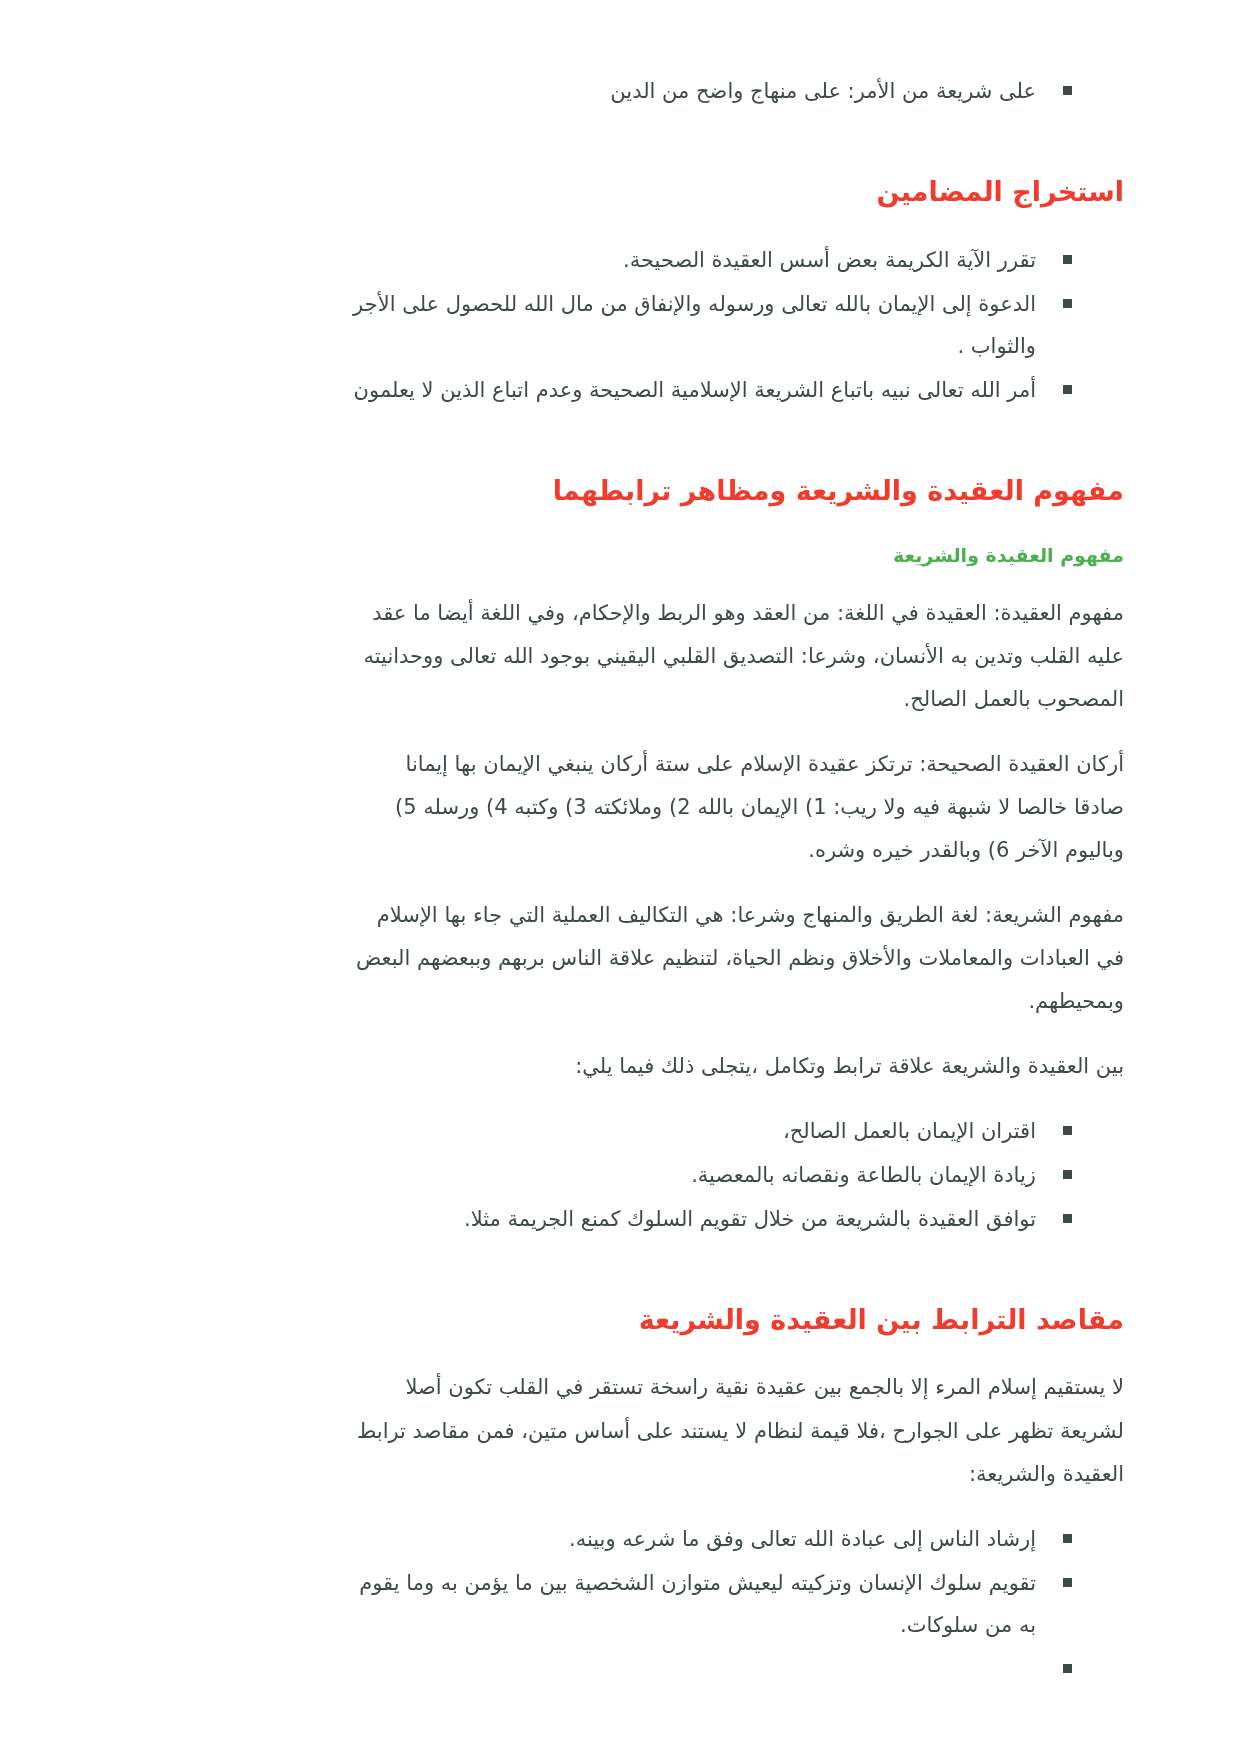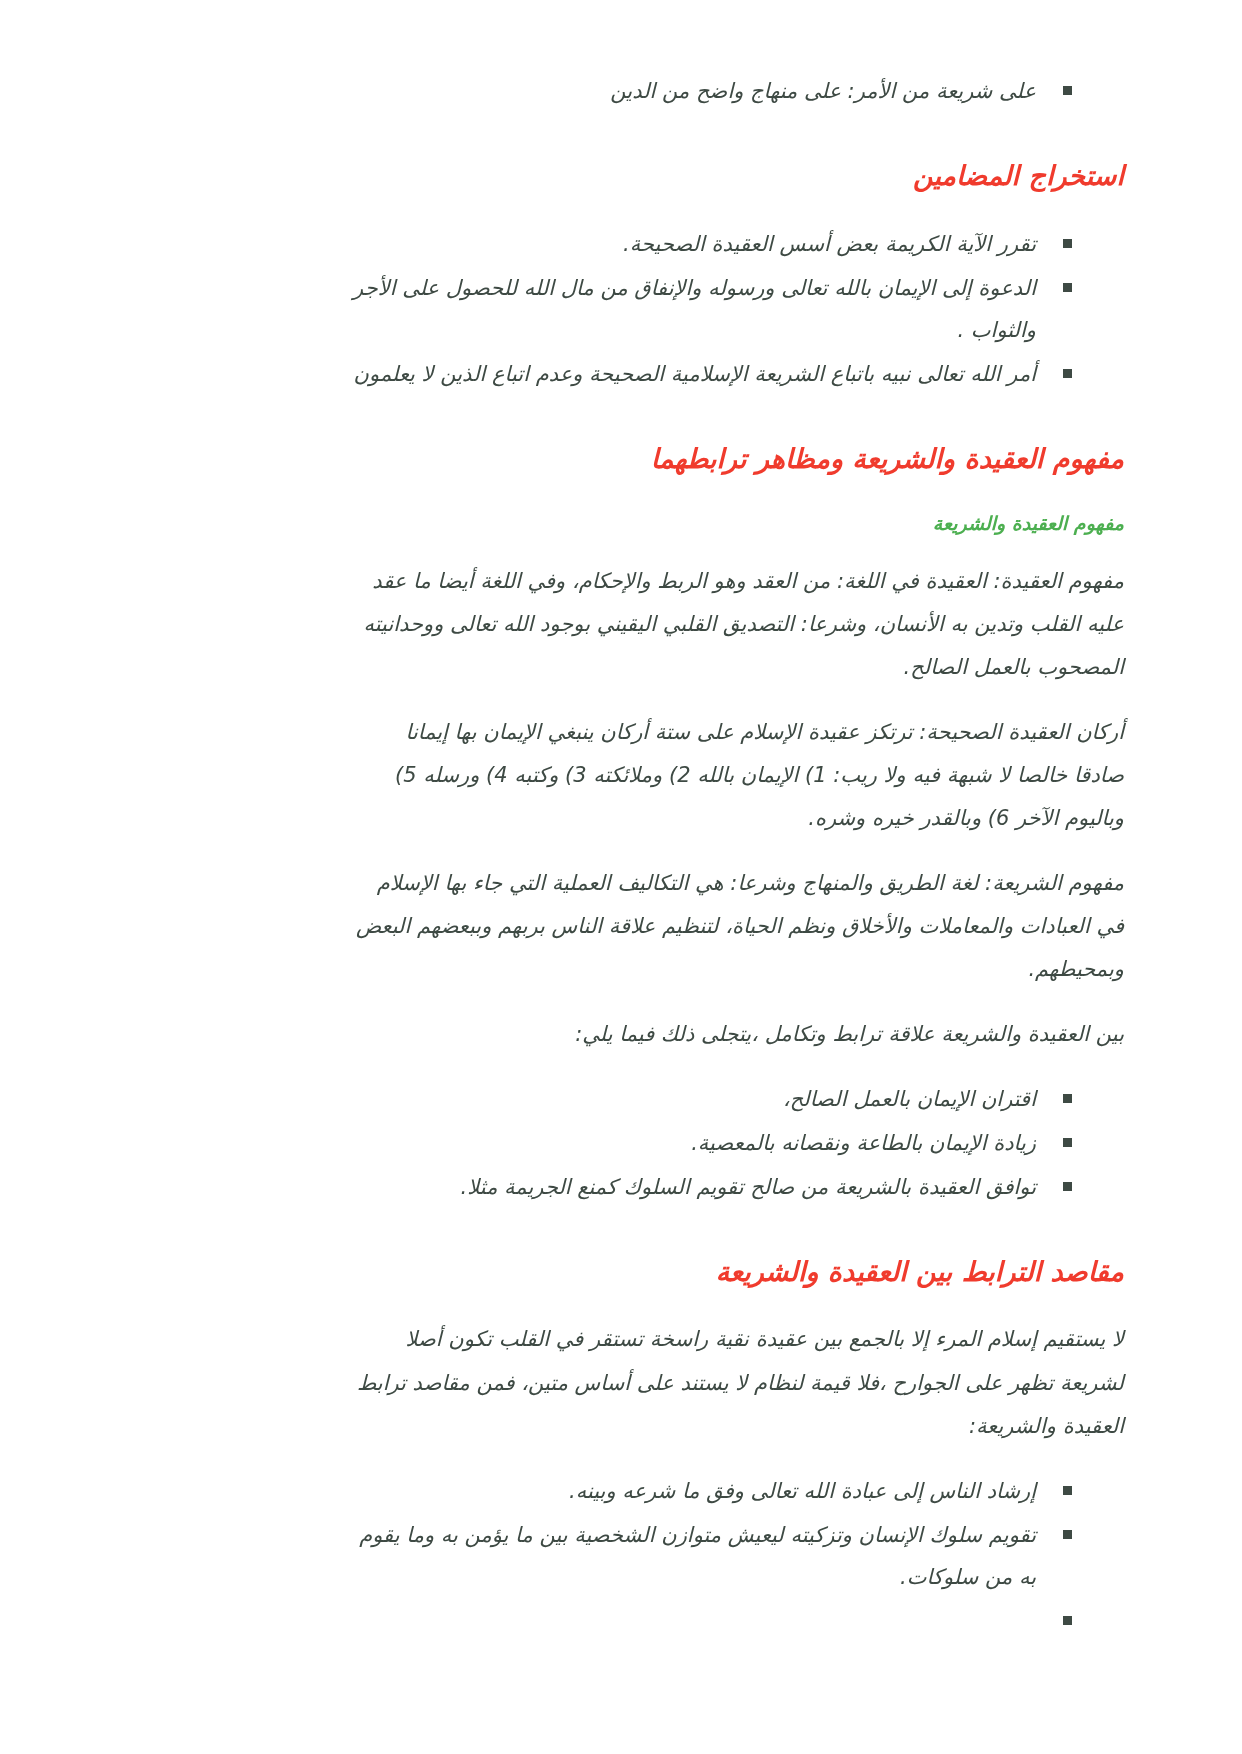--- a/index.html
+++ b/index.html
@@ -15,27 +15,26 @@
     direction: rtl;
     text-align: right;
     box-sizing: border-box;
   }
   .page {
     box-sizing: border-box;
     width: 984px;
     min-height: 1754px;
     padding: 52px 118px 60px 92px;
     background: #ffffff;
-    font-style: italic;
   }
   .heading_red {
     color: var(--red, #f03b2d);
     font-size: 27px;
     font-weight: bold;
-    margin: 44px 0 26px 0;
+    margin: 60px 0 26px 0;
     line-height: 1.5;
   }
   .heading_green {
     color: var(--green, #4caf50);
     font-size: 19px;
     font-weight: bold;
     margin: 30px 0 18px 0;
     line-height: 1.5;
   }
   .paragraph {
@@ -85,21 +84,21 @@
       </ul>
       <h2 class="heading_red">مفهوم العقيدة والشريعة ومظاهر ترابطهما</h2>
       <h2 class="heading_green">مفهوم العقيدة والشريعة</h2>
       <p class="paragraph">مفهوم العقيدة: العقيدة في اللغة: من العقد وهو الربط والإحكام، وفي اللغة أيضا ما عقد عليه القلب وتدين به الأنسان، وشرعا: التصديق القلبي اليقيني بوجود الله تعالى ووحدانيته المصحوب بالعمل الصالح.</p>
       <p class="paragraph">أركان العقيدة الصحيحة: ترتكز عقيدة الإسلام على ستة أركان ينبغي الإيمان بها إيمانا صادقا خالصا لا شبهة فيه ولا ريب: 1) الإيمان بالله  2) وملائكته 3) وكتبه 4) ورسله 5) وباليوم الآخر 6) وبالقدر خيره وشره.</p>
       <p class="paragraph">مفهوم الشريعة: لغة الطريق والمنهاج وشرعا: هي التكاليف العملية التي جاء بها الإسلام في العبادات والمعاملات والأخلاق ونظم الحياة، لتنظيم علاقة الناس بربهم وببعضهم البعض وبمحيطهم.</p>
       <p class="paragraph">بين العقيدة والشريعة علاقة ترابط وتكامل ،يتجلى ذلك فيما يلي:</p>
       <ul class="bullet-list">
         <li class="bullet-item"><span class="bullet-marker"></span><span class="bullet-text">اقتران الإيمان بالعمل الصالح،</span></li>
         <li class="bullet-item"><span class="bullet-marker"></span><span class="bullet-text">زيادة الإيمان بالطاعة ونقصانه بالمعصية.</span></li>
-        <li class="bullet-item"><span class="bullet-marker"></span><span class="bullet-text">توافق العقيدة بالشريعة من صالح تقويم السلوك كمنع الجريمة مثلا.</span></li>
+        <li class="bullet-item"><span class="bullet-marker"></span><span class="bullet-text">توافق العقيدة بالشريعة من خلال تقويم السلوك كمنع الجريمة مثلا.</span></li>
       </ul>
       <h2 class="heading_red">مقاصد الترابط بين العقيدة والشريعة</h2>
       <p class="paragraph">لا يستقيم إسلام المرء إلا بالجمع بين عقيدة نقية راسخة تستقر في القلب تكون أصلا لشريعة تظهر على الجوارح ،فلا قيمة لنظام لا يستند على أساس متين، فمن مقاصد ترابط العقيدة والشريعة:</p>
       <ul class="bullet-list">
         <li class="bullet-item"><span class="bullet-marker"></span><span class="bullet-text">إرشاد الناس إلى عبادة الله تعالى وفق ما شرعه وبينه.</span></li>
         <li class="bullet-item"><span class="bullet-marker"></span><span class="bullet-text">تقويم سلوك الإنسان وتزكيته ليعيش متوازن الشخصية بين ما يؤمن به وما يقوم به من سلوكات.</span></li>
         <li class="bullet-item"><span class="bullet-marker"></span></li>
       </ul>
     </div>
 </div>

